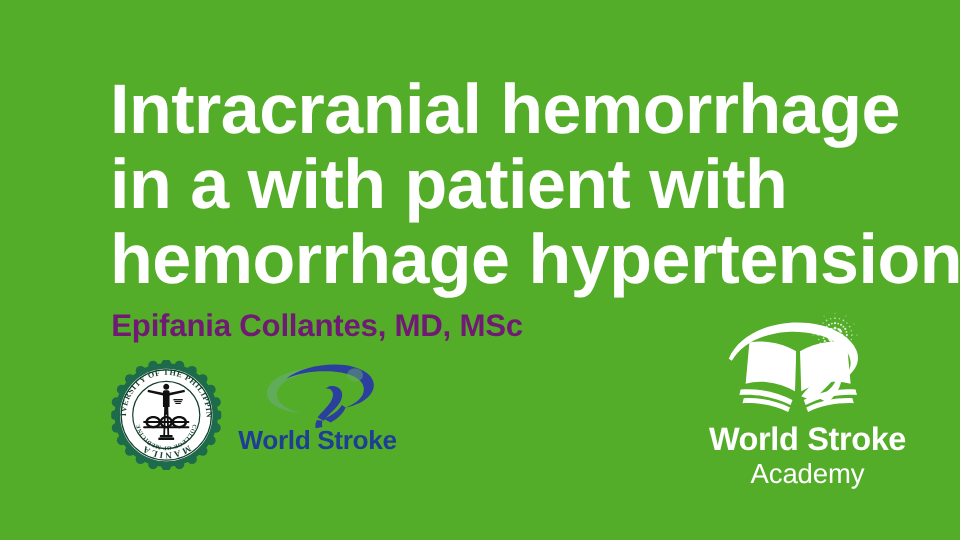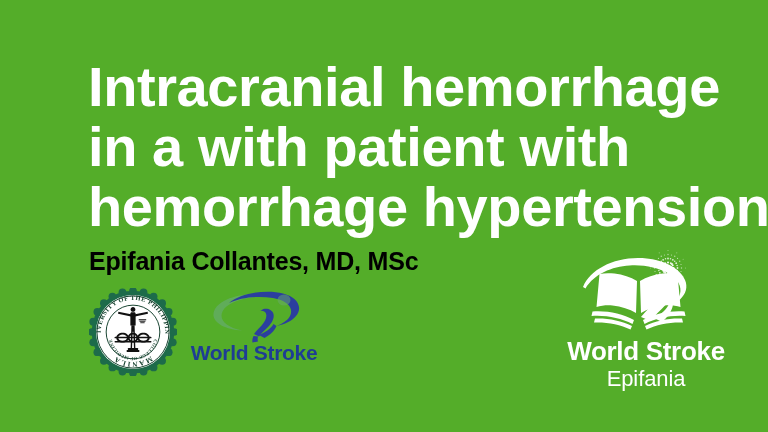--- a/index.html
+++ b/index.html
@@ -37,21 +37,21 @@
     line-height: 60px;
     letter-spacing: -0.4px;
     white-space: nowrap;
   }
 
   
   #author-line {
     position: absolute;
     left: 89px;
     top: 246px;
-    color: #000000;
+    color: #701a75;
     font-family: "Liberation Sans", sans-serif;
     font-weight: bold;
     font-size: 25px;
     line-height: 30px;
     letter-spacing: -0.2px;
     white-space: nowrap;
   }
 
   
   #up-seal {
@@ -367,17 +367,17 @@
         <path d="M134 62h6v67h-6z" fill="#54ad29"></path>
 
         <path d="M128 140c-24-13-53-19-83-17l-2 9c30-2 58 4 82 16z" fill="#ffffff"></path>
         <path d="M146 140c24-13 53-19 83-17l2 9c-30-2-58 4-82 16z" fill="#ffffff"></path>
         <path d="M124 152c-22-11-48-16-74-15l-2 8c27-1 52 4 73 14z" fill="#ffffff"></path>
         <path d="M150 152c22-11 48-16 74-15l2 8c-27-1-52 4-73 14z" fill="#ffffff"></path>
       </svg>
     </div>
     <div id="wsa-text">
       <span class="wsa-primary">World Stroke</span>
-      <span class="wsa-secondary">Epifania</span>
+      <span class="wsa-secondary">Academy</span>
     </div>
   </div>
 
 </div>
 
 </body></html>

